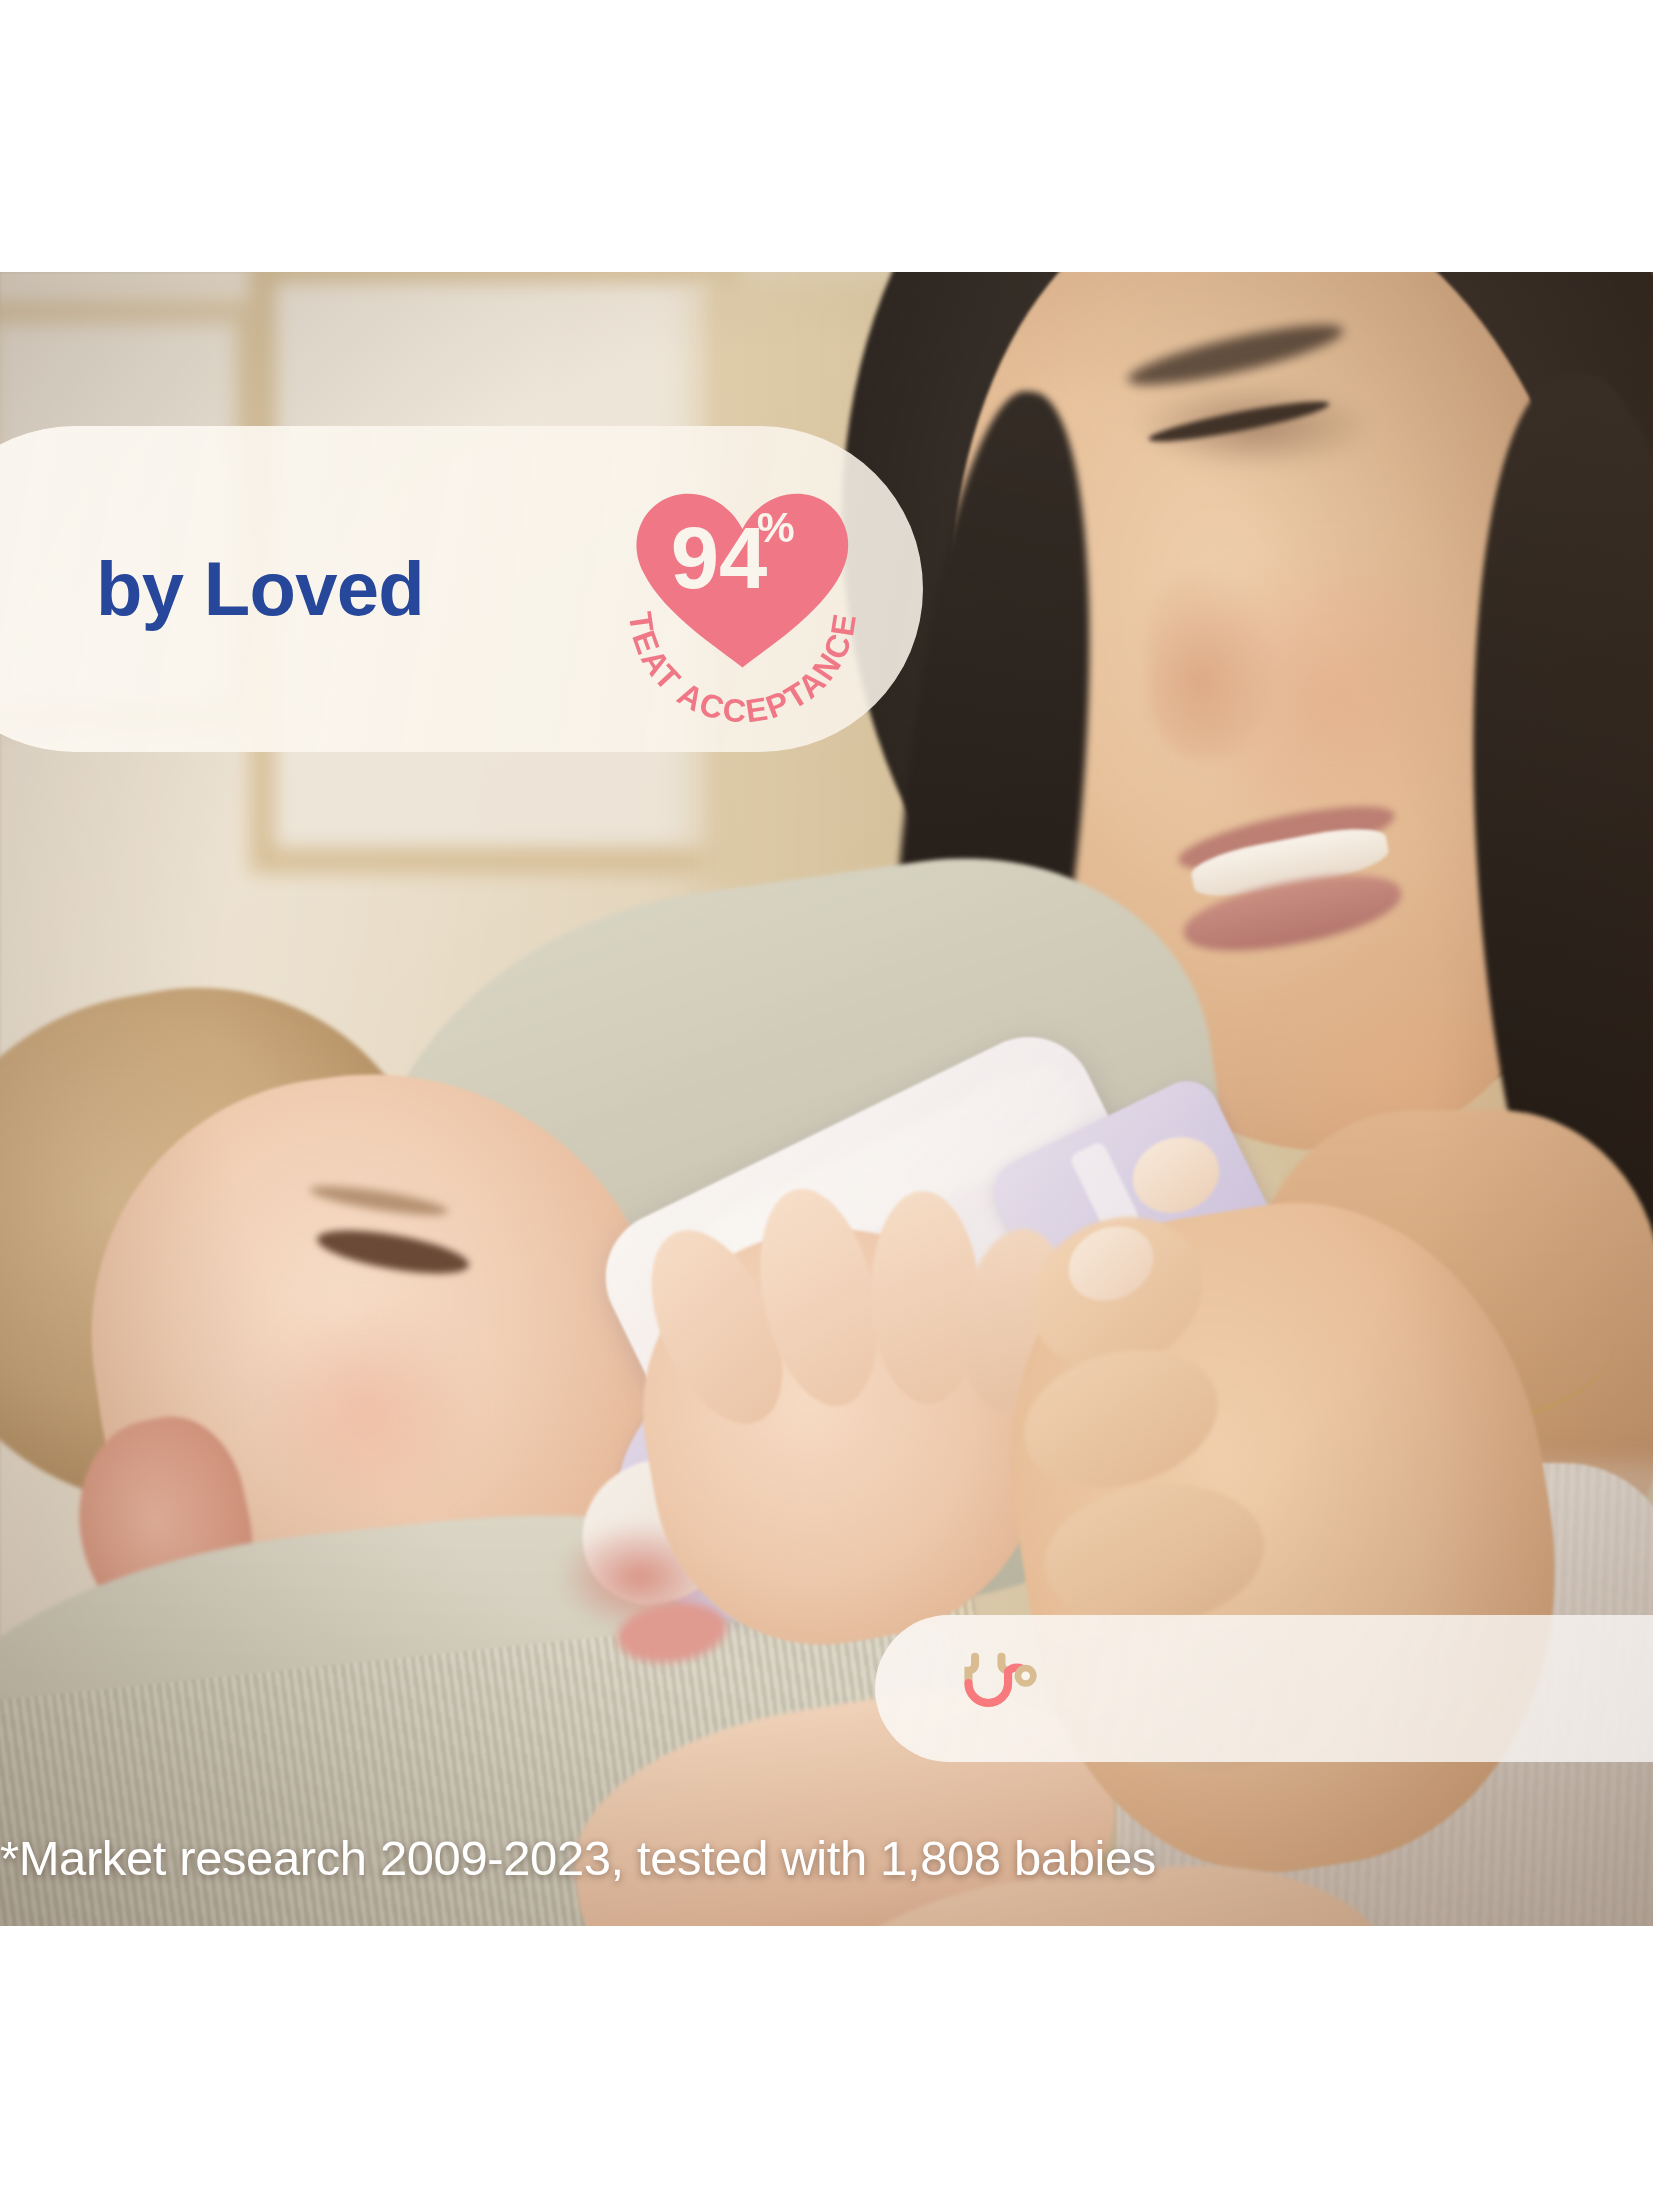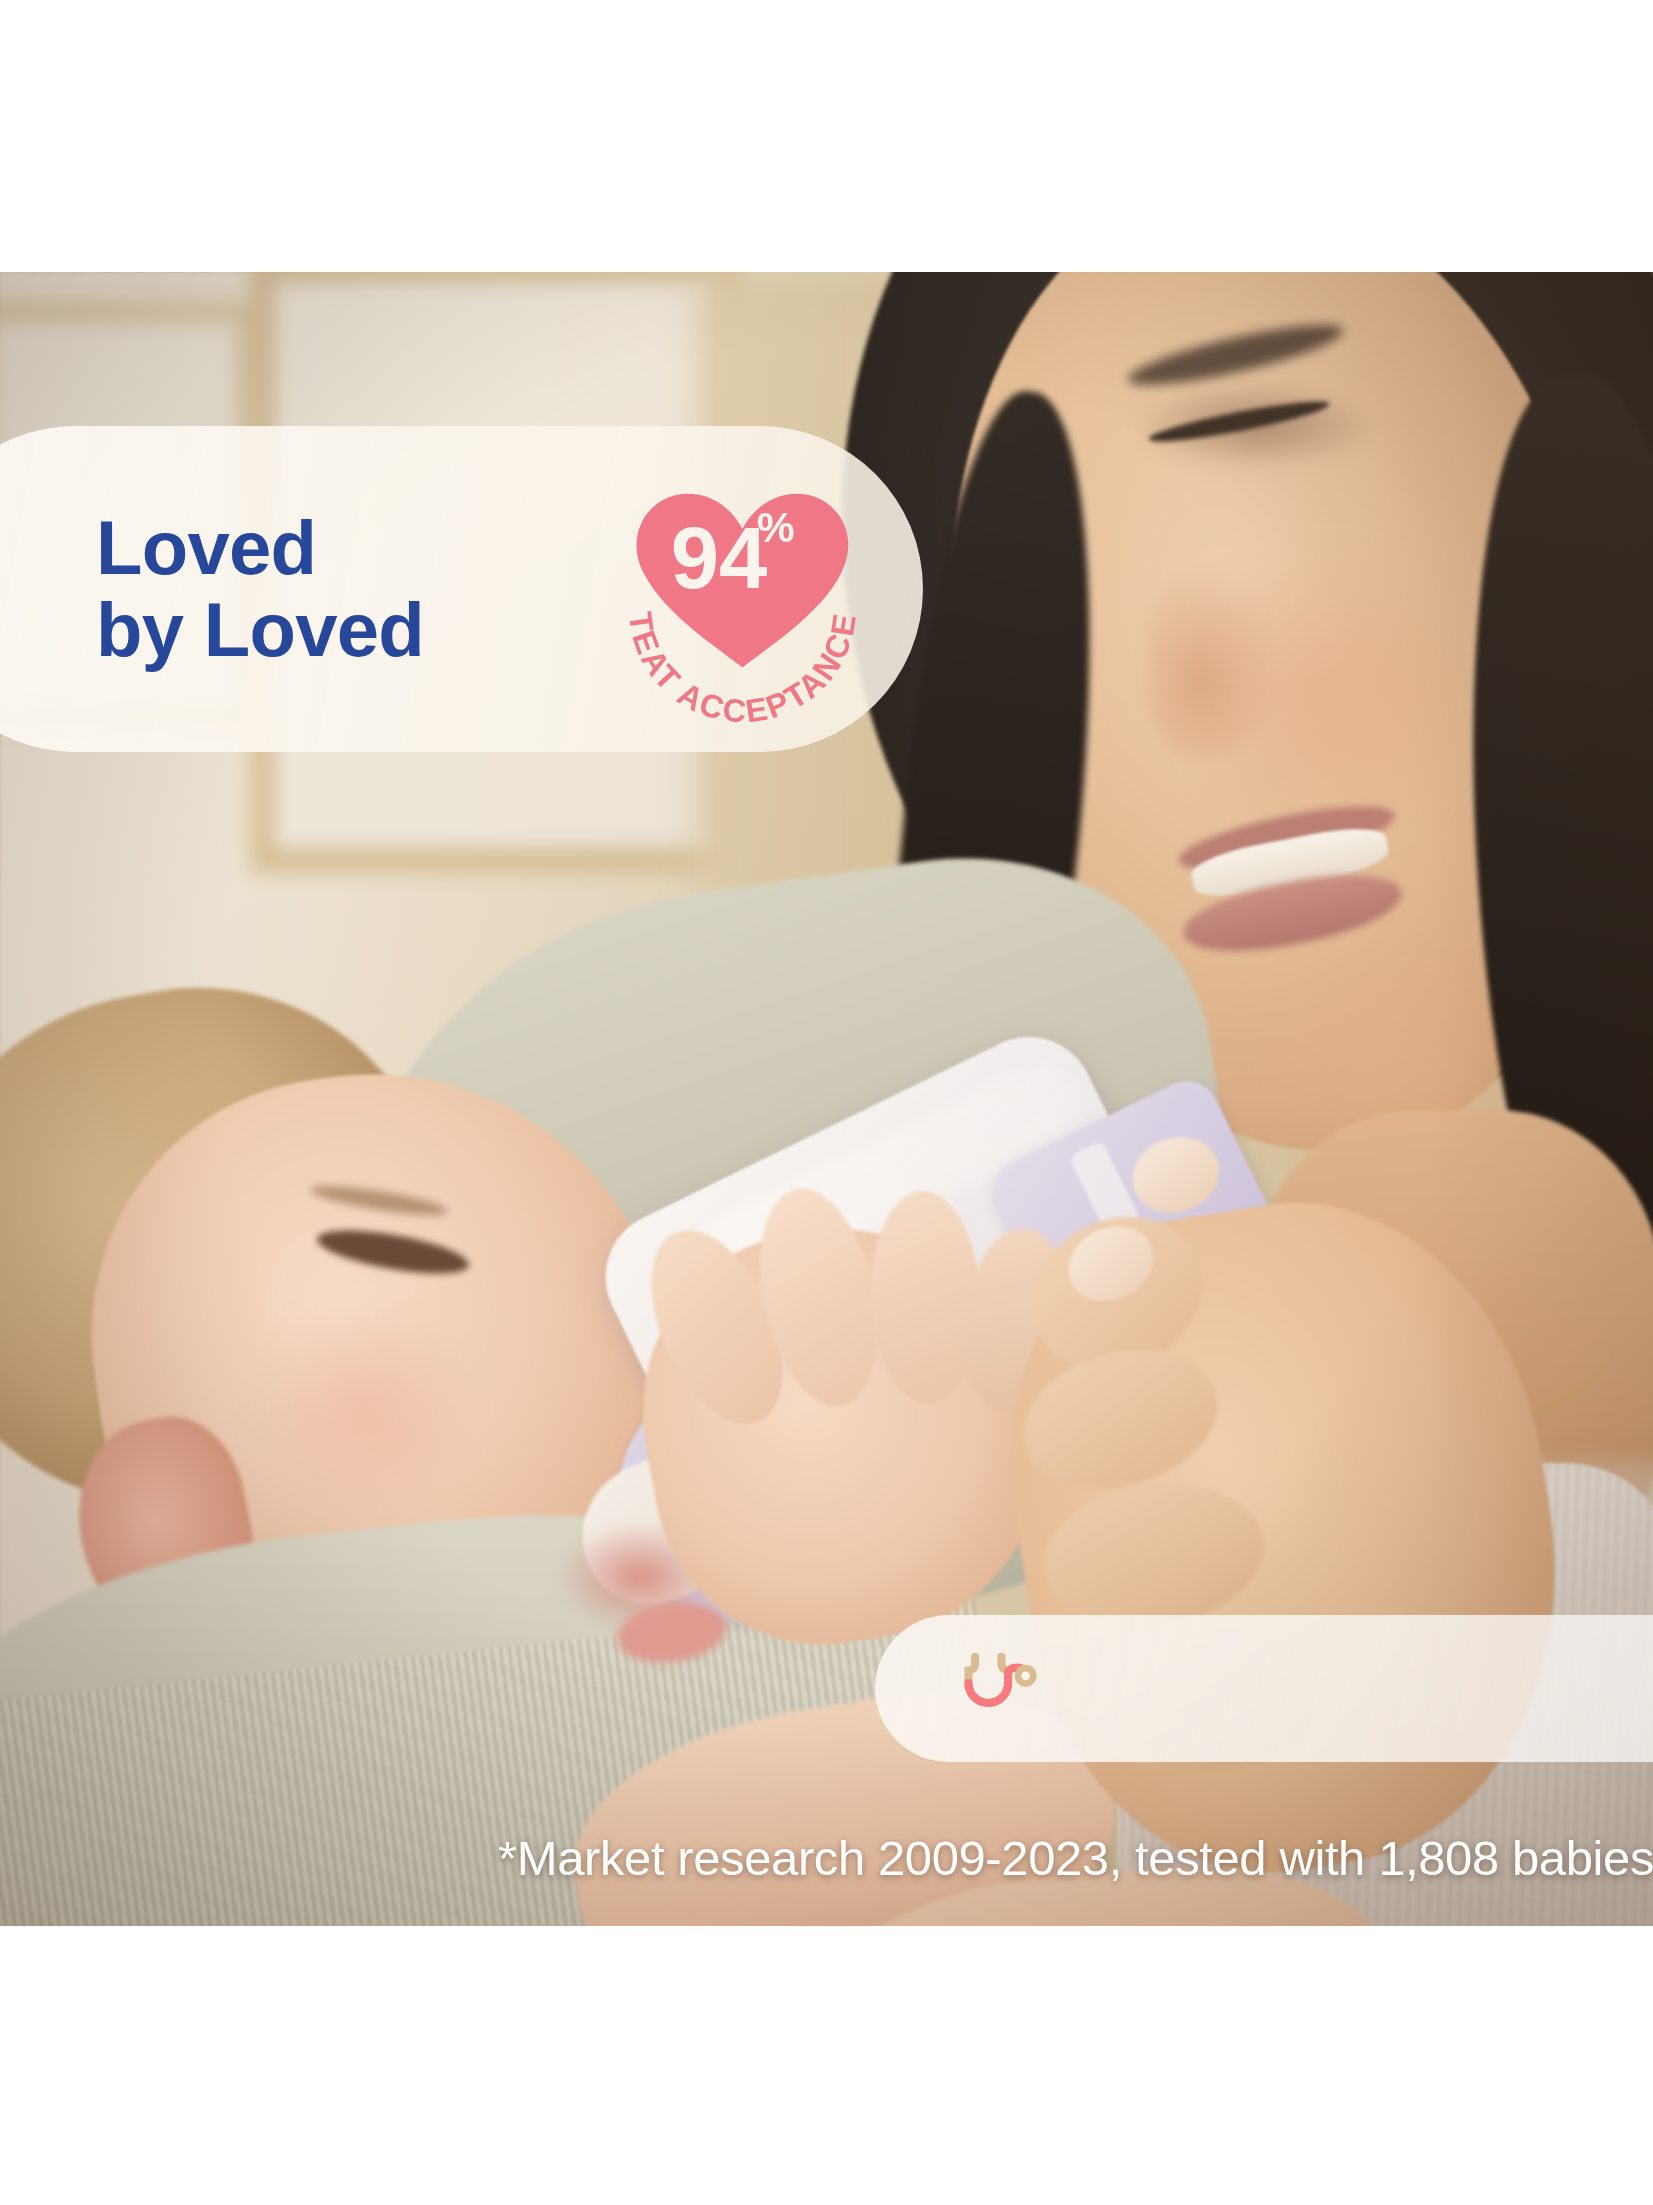--- a/index.html
+++ b/index.html
@@ -198,21 +198,21 @@
   
   .nhsPill{position:absolute;left:875px;top:1615px;width:853px;height:147px;
            border-radius:74px;
            background:linear-gradient(100deg,rgba(250,245,240,.92),rgba(248,244,240,.86) 50%,rgba(246,243,240,.8));
            backdrop-filter:blur(2.2px);display:flex;align-items:center;}
   .steth{margin-left:81px;width:88px;height:88px;flex:none;}
   .nhsText{margin-left:56px;color:#27479B;font-size:54px;font-weight:700;white-space:nowrap;
            letter-spacing:-0.4px;}
 
   
-  .footnote{position:absolute;left:0;top:1830px;width:1654px;text-align:right;
+  .footnote{position:absolute;left:0;top:1830px;width:1654px;text-align:left;
             color:#ffffff;font-size:49px;font-weight:400;letter-spacing:-0.4px;
             text-shadow:0 1.5px 7.4px rgba(60,40,30,.45);}
 </style>
 </head>
 <body>
 
 <div id="canvas">
 
   <div class="photo">
     <div class="ph wall"></div>
@@ -283,21 +283,20 @@
     <div class="ph mf4"></div>
 
     <div class="ph bleg"></div>
 
     <div class="ph warm"></div>
     <div class="ph vig"></div>
   </div>
 
   <div class="lovedPill">
     <div class="lovedTextWrap">
-      <div class="lovedLine">Loved</div>
       <div class="lovedLine">by Loved</div>
     </div>
   </div>
 
   <div class="heartBadge">
     <svg class="heartSvg" width="265" height="243" viewBox="0 0 360 330">
       <defs>
         <path id="arcpath" d="M 26 176 A 150 150 0 0 0 334 176" fill="none"></path>
       </defs>
       <path d="M180 256

